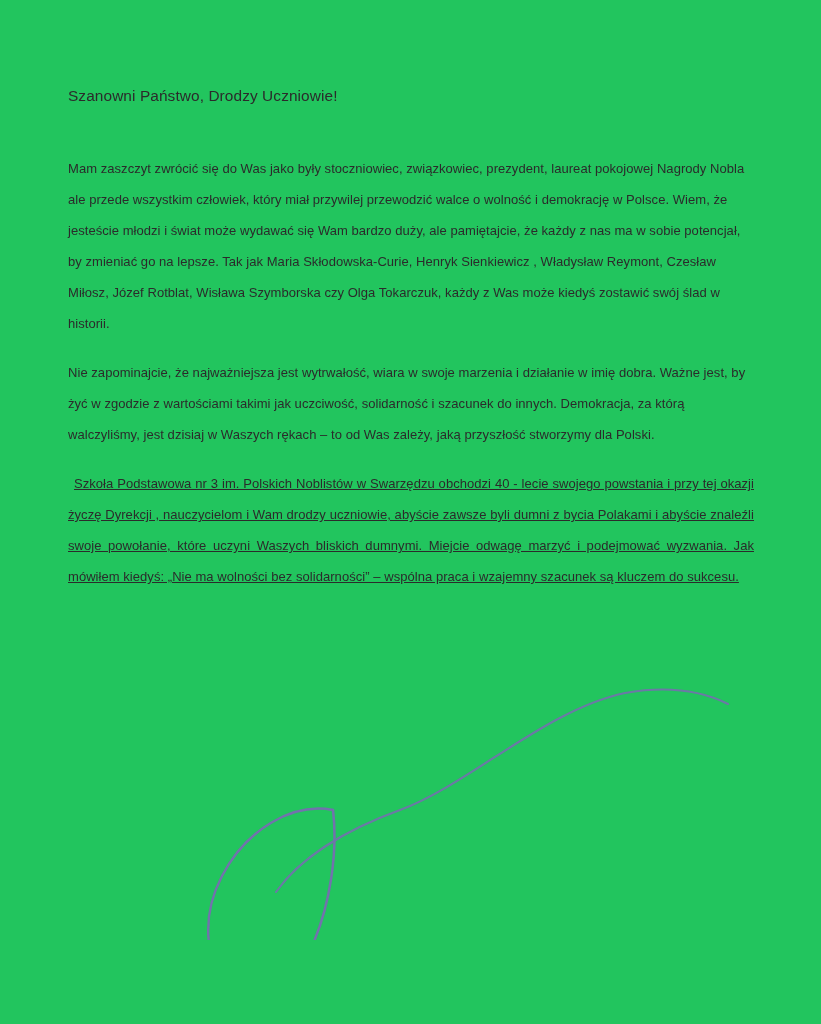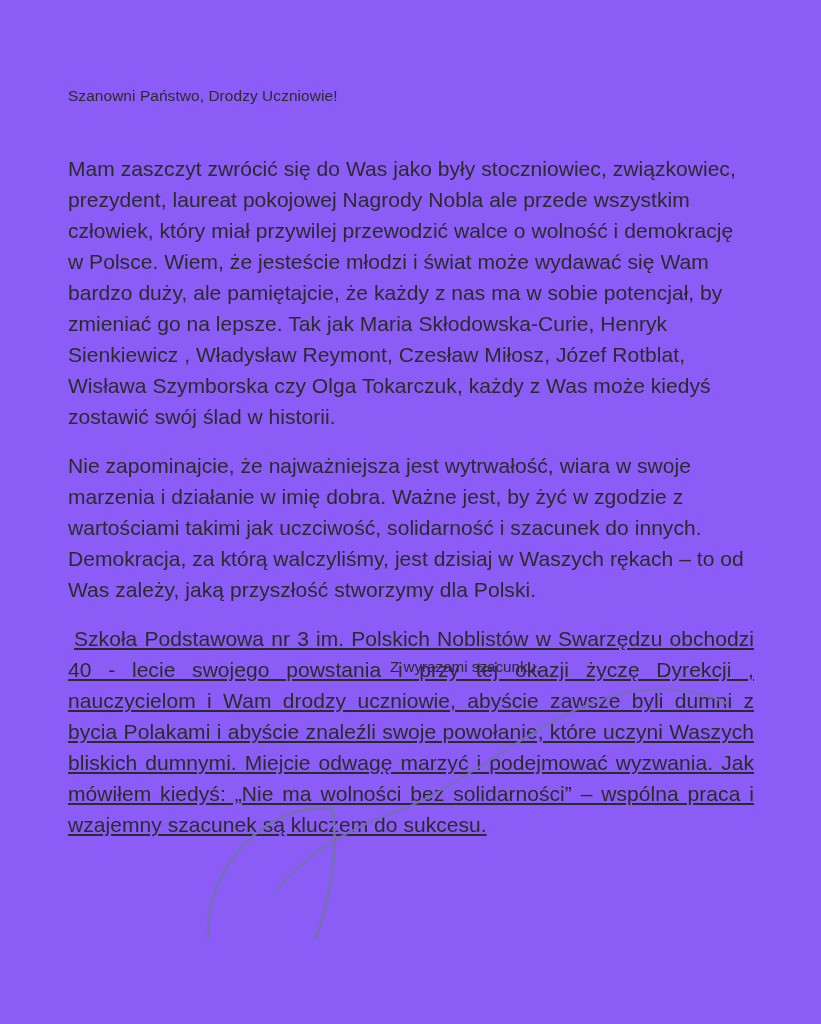--- a/index.html
+++ b/index.html
@@ -11,38 +11,38 @@
     width: 821px;
     height: 1024px;
     position: relative;
     overflow: hidden;
     font-family: "Liberation Sans", sans-serif;
     color: #2b2b2b;
   }
   .page {
     position: absolute;
     inset: 0;
-    background: #8b5cf6;
+    background: #22c55e;
   }
   .letter-body {
     position: absolute;
     left: 68px;
     top: 0;
     width: 686px;
   }
   .salutation {
     font-size: 15.4px;
     line-height: 1.5;
     color: #2b2b2b;
     margin: 0;
     padding-top: 84px;
     letter-spacing: 0.1px;
   }
   .para {
-    font-size: 21px;
+    font-size: 13px;
     line-height: 31px;
     color: #2b2b2b;
     margin: 0;
     letter-spacing: 0.05px;
   }
   .para-1 { padding-top: 46px; }
   .para-2 { padding-top: 18px; }
   .para-3 {
     padding-top: 18px;
     text-align: justify;
@@ -82,23 +82,20 @@
 
 <div class="page">
 
   <div class="letter-body">
     <p class="salutation">Szanowni Państwo, Drodzy Uczniowie!</p>
     <p class="para para-1">Mam zaszczyt zwrócić się do Was jako były stoczniowiec, związkowiec, prezydent, laureat pokojowej Nagrody Nobla ale przede  wszystkim człowiek, który miał przywilej przewodzić walce o wolność i demokrację w Polsce. Wiem, że jesteście młodzi i świat może wydawać się Wam bardzo duży, ale pamiętajcie, że każdy z nas ma w sobie potencjał, by zmieniać go na lepsze. Tak jak Maria Skłodowska-Curie, Henryk Sienkiewicz , Władysław Reymont, Czesław Miłosz, Józef Rotblat, Wisława Szymborska czy  Olga Tokarczuk, każdy z Was może kiedyś zostawić swój ślad w historii.</p>
     <p class="para para-2">Nie zapominajcie, że najważniejsza jest wytrwałość, wiara w swoje marzenia i działanie w imię dobra. Ważne jest, by żyć w zgodzie z wartościami takimi jak uczciwość, solidarność i szacunek do innych. Demokracja, za którą walczyliśmy, jest dzisiaj w Waszych rękach – to od Was zależy, jaką przyszłość stworzymy dla Polski.</p>
     <p class="para para-3"> Szkoła Podstawowa nr 3 im. Polskich Noblistów w Swarzędzu  obchodzi 40 - lecie swojego powstania  i przy tej okazji życzę Dyrekcji , nauczycielom i Wam drodzy uczniowie, abyście zawsze byli dumni z bycia Polakami i abyście znaleźli swoje powołanie, które uczyni Waszych bliskich dumnymi. Miejcie odwagę marzyć i podejmować wyzwania. Jak mówiłem kiedyś: „Nie ma wolności bez solidarności” – wspólna praca i wzajemny szacunek są kluczem do sukcesu.</p>
   </div>
 
-  <div class="closing-wrap">
-    <p class="closing">Z wyrazami szacunku,</p>
-  </div>
 
   <div class="signature-zone">
 
     <svg class="sig-svg" viewBox="0 0 821 260" aria-hidden="true">
       <g fill="none" stroke="#7272ad" stroke-linecap="round" stroke-linejoin="round">
 
         <path d="M276 212 C 300 178, 345 150, 400 130 C 470 104, 545 30, 625 13 C 665 6, 700 10, 728 24" stroke-width="2.1" opacity="0.92"></path>
 
         <path d="M333 130 C 292 122, 246 150, 222 196 C 200 238, 205 286, 232 310 C 252 328, 282 326, 305 312" stroke-width="2.4"></path>
 

